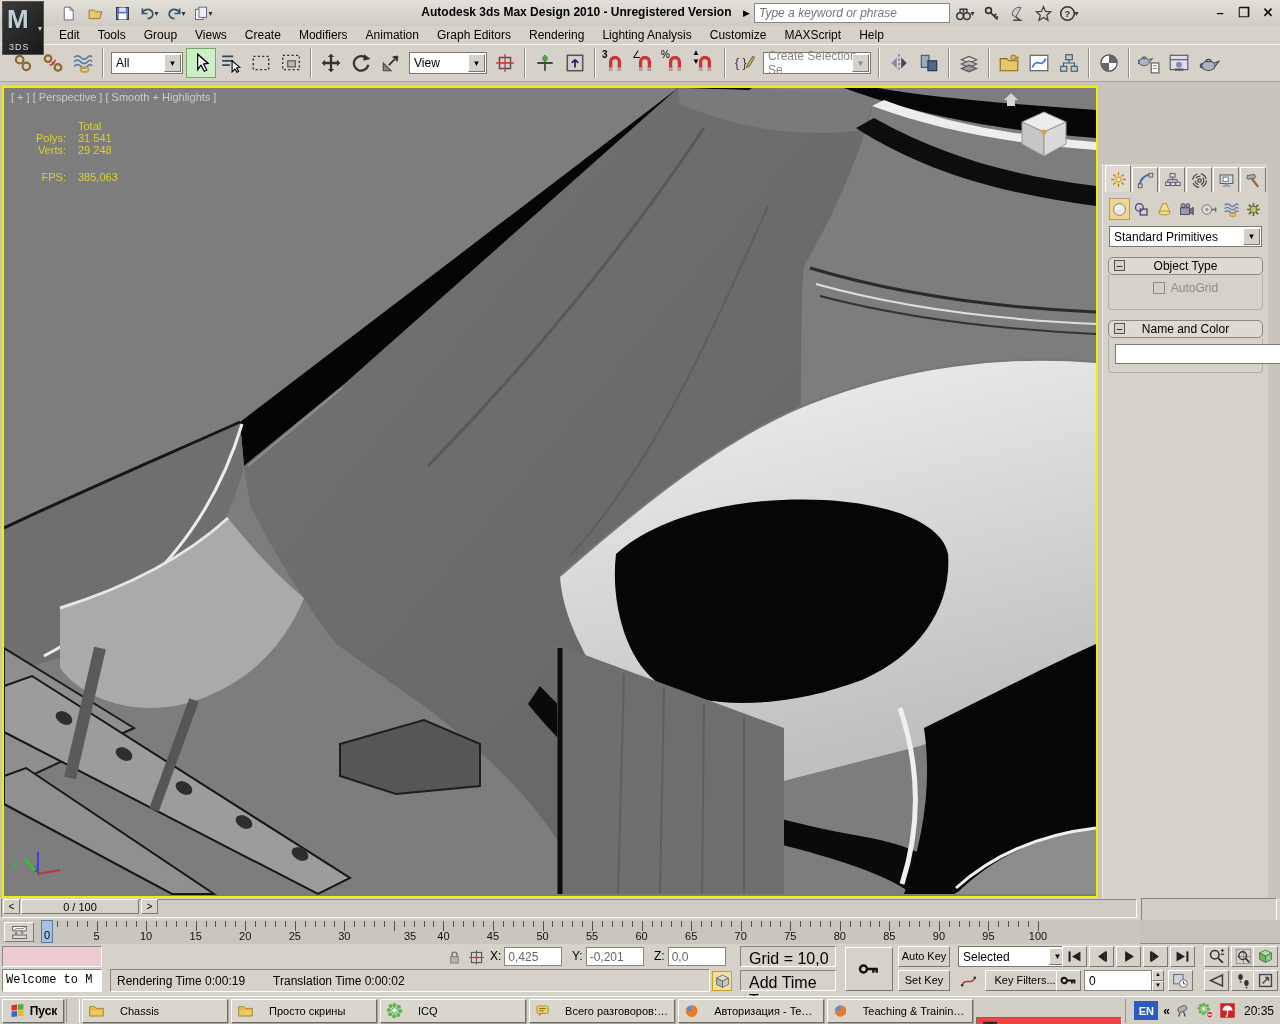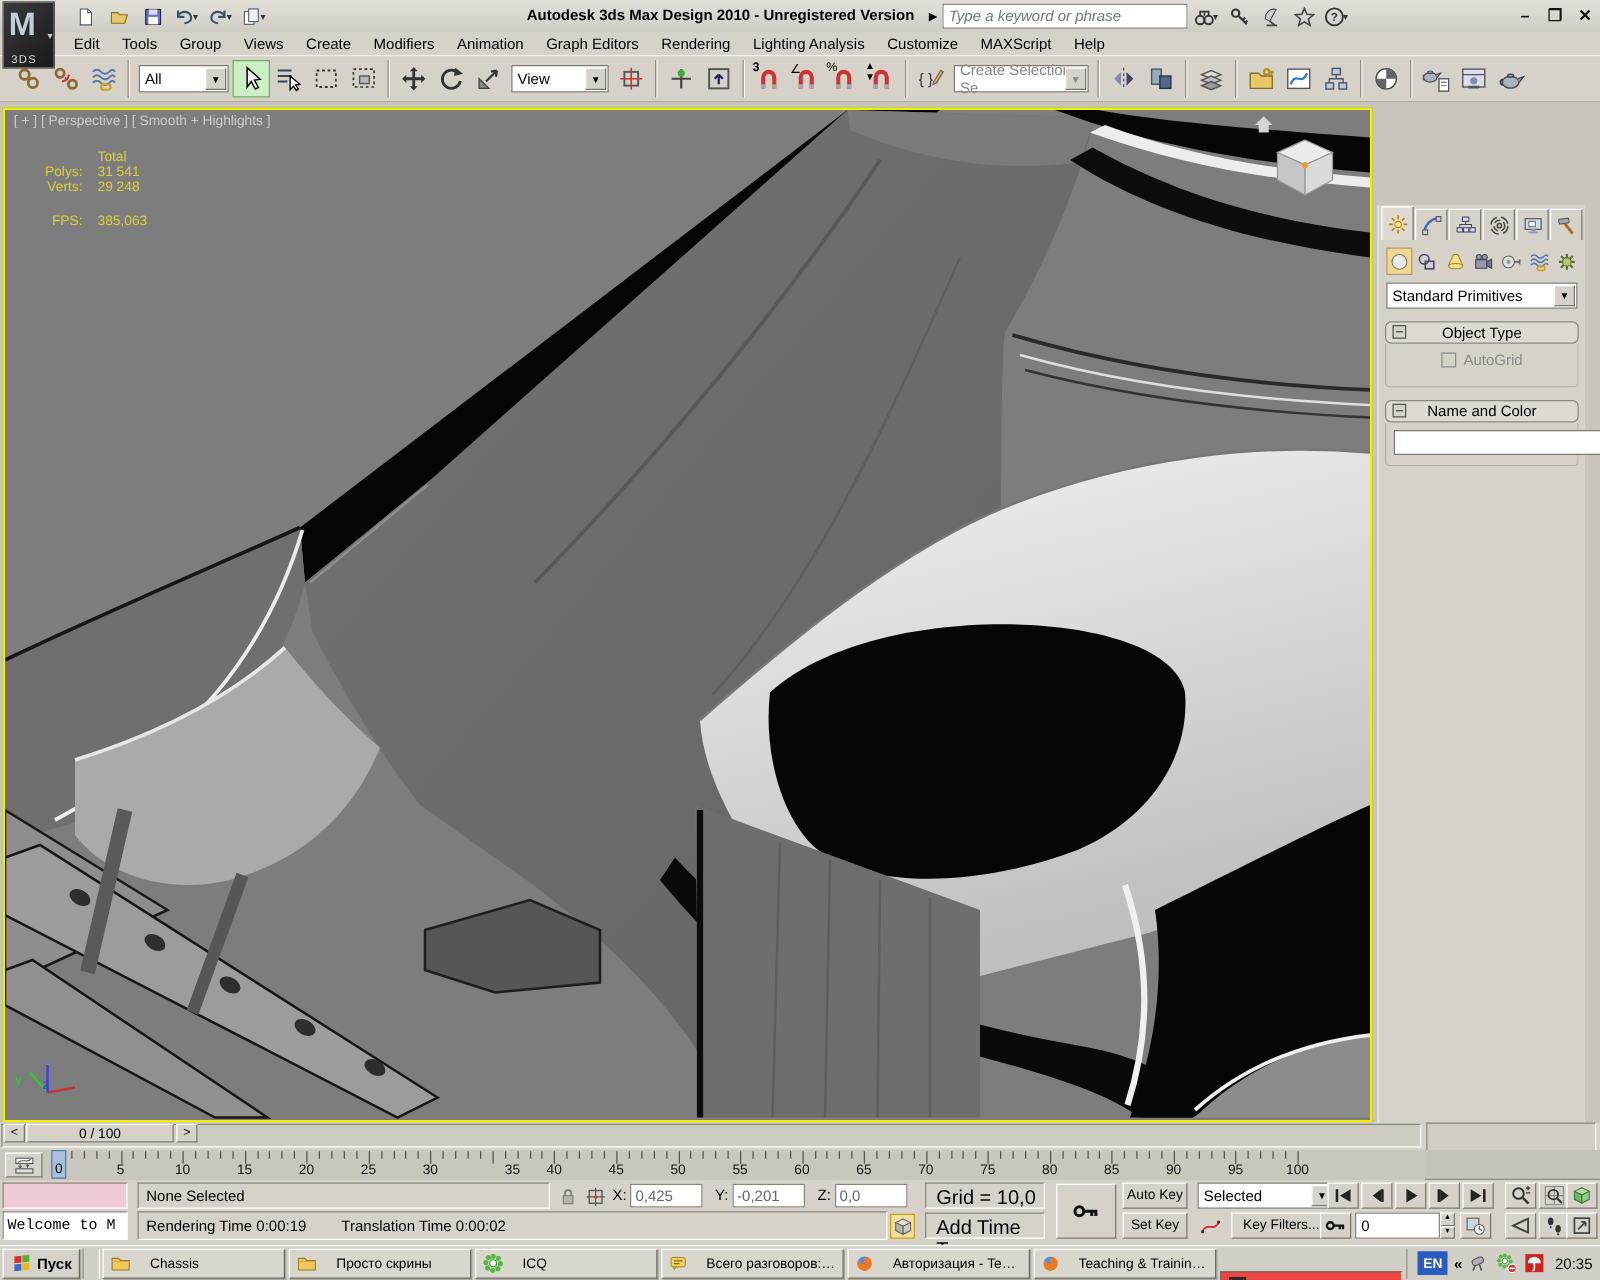--- a/index.html
+++ b/index.html
@@ -1106,21 +1106,20 @@
     <span id="mce-btn" class="out" style="background:#d6d2ca">
         <svg class="ic16">
           <use href="#s-minicurve"></use>
         </svg>
       </span>
   </div>
 
   <div id="statusbar">
     <div id="mxs-pink"></div>
     <div id="mxs-white">Welcome to M</div>
-    <div id="prompt-line">None Selected</div>
     <div id="status-line">
       <span>Rendering Time  0:00:19</span>
       <span>Translation Time  0:00:02</span>
     </div>
     <span class="sb-ic" style="left:444px;top:3px">
         <svg class="ic16">
           <use href="#s-lock"></use>
         </svg>
       </span>
     <span class="sb-ic" style="left:466px;top:3px">

